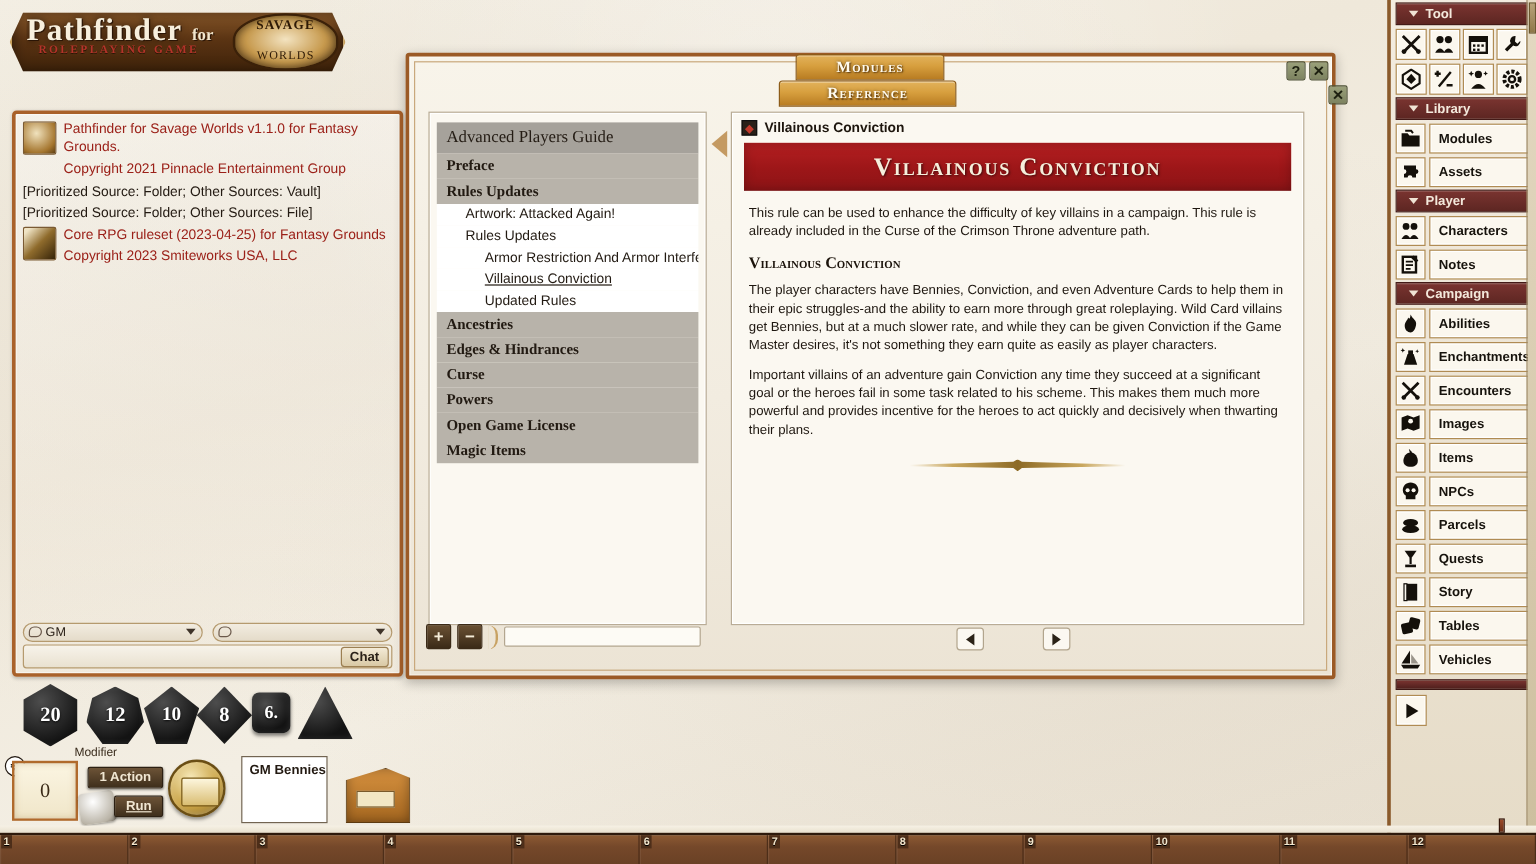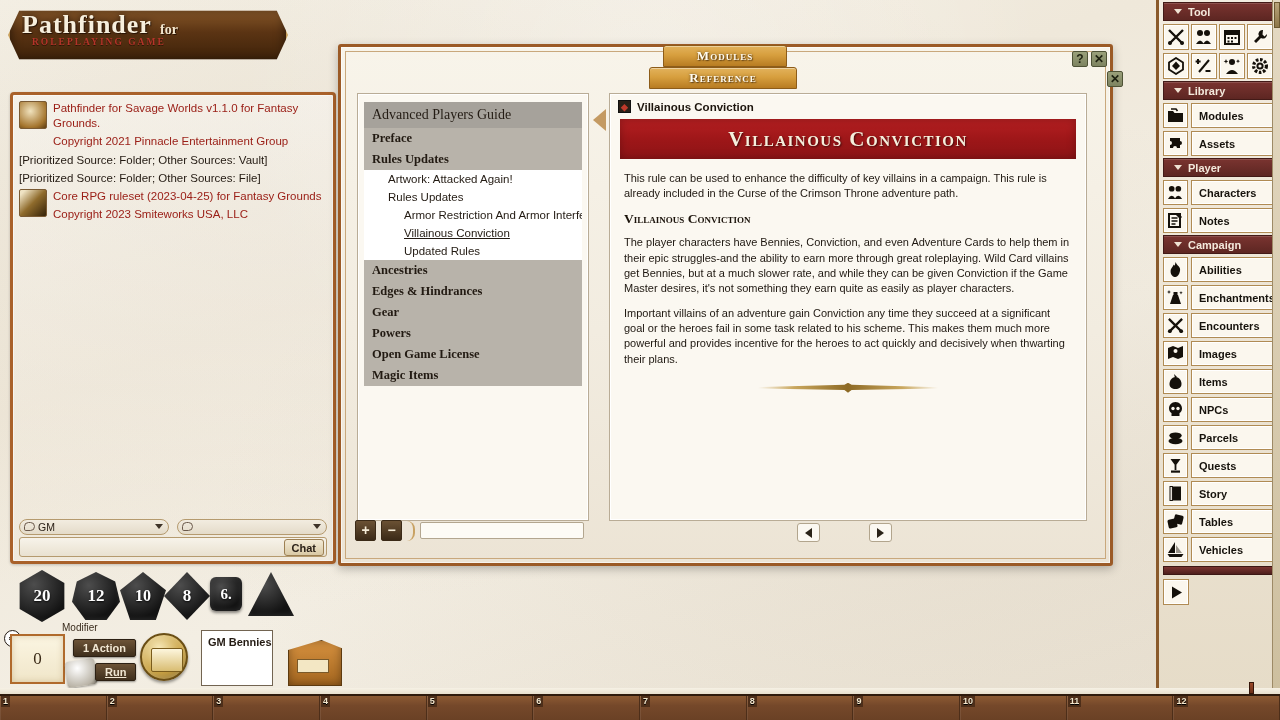--- a/index.html
+++ b/index.html
@@ -385,20 +385,24 @@
 </head>
 <body>
 
 <div id="app">
 
   <div class="logo-wrap">
     <div class="logo-plate"></div>
     <div class="logo-title">Pathfinder</div>
     <div class="logo-sub">ROLEPLAYING GAME</div>
     <div class="logo-for">for</div>
+    <div class="logo-sw">
+      <b>SAVAGE</b>
+      <i>WORLDS</i>
+    </div>
   </div>
 
   <div class="chatframe">
     <div class="chatlog" id="chatlog">
         <div class="chat-block">
           <div class="chat-thumb"></div>
           <div>
             <div class="chat-msg red">Pathfinder for Savage Worlds v1.1.0 for Fantasy Grounds.</div>
             <div class="chat-msg red">Copyright 2021 Pinnacle Entertainment Group</div>
           </div>
@@ -466,21 +470,21 @@
       <div id="tree-list">
           <div class="tr lvl0">Preface</div>
           <div class="tr lvl0">Rules Updates</div>
           <div class="tr lvl1">Artwork: Attacked Again!</div>
           <div class="tr lvl1">Rules Updates</div>
           <div class="tr lvl2">Armor Restriction And Armor Interferenc</div>
           <div class="tr lvl2 sel">Villainous Conviction</div>
           <div class="tr lvl2">Updated Rules</div>
           <div class="tr lvl0">Ancestries</div>
           <div class="tr lvl0">Edges &amp; Hindrances</div>
-          <div class="tr lvl0">Gear</div>
+          <div class="tr lvl0">Curse</div>
           <div class="tr lvl0">Powers</div>
           <div class="tr lvl0">Open Game License</div>
           <div class="tr lvl0">Magic Items</div>
         </div>
     </div>
     <div class="collapse-arrow"></div>
 
     <div class="artpane">
       <div class="art-head">
         <span class="art-icon">◆</span>

